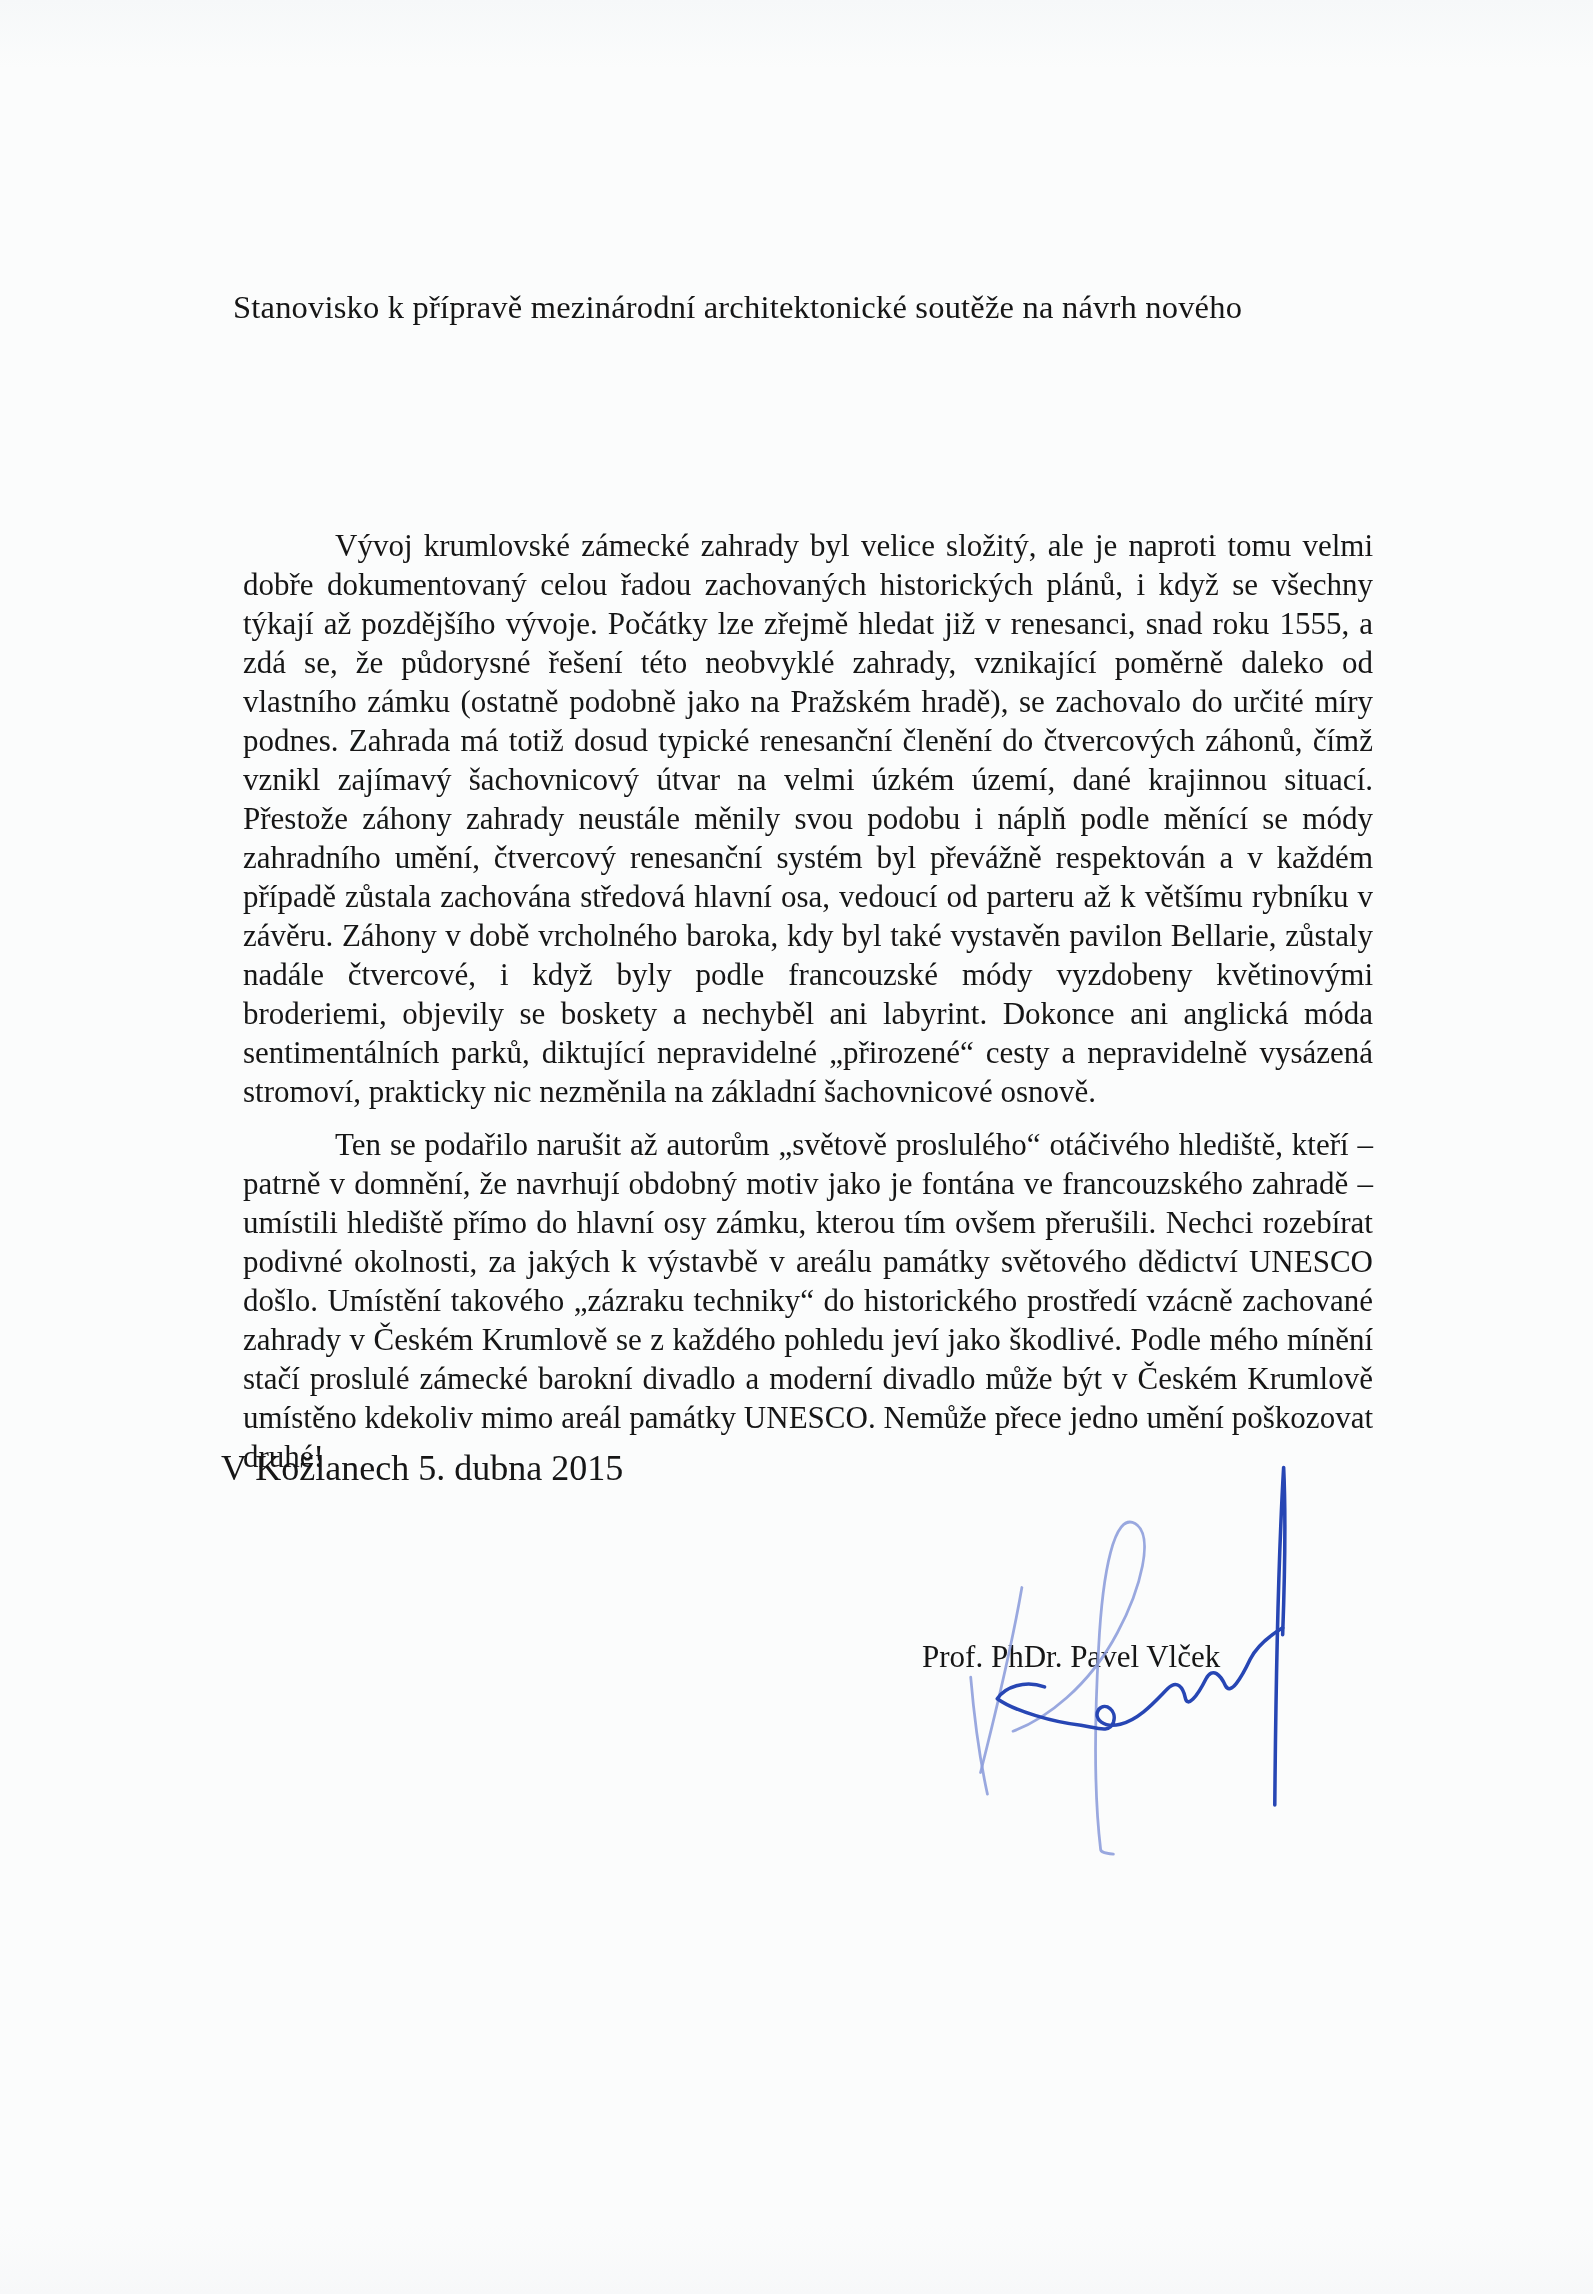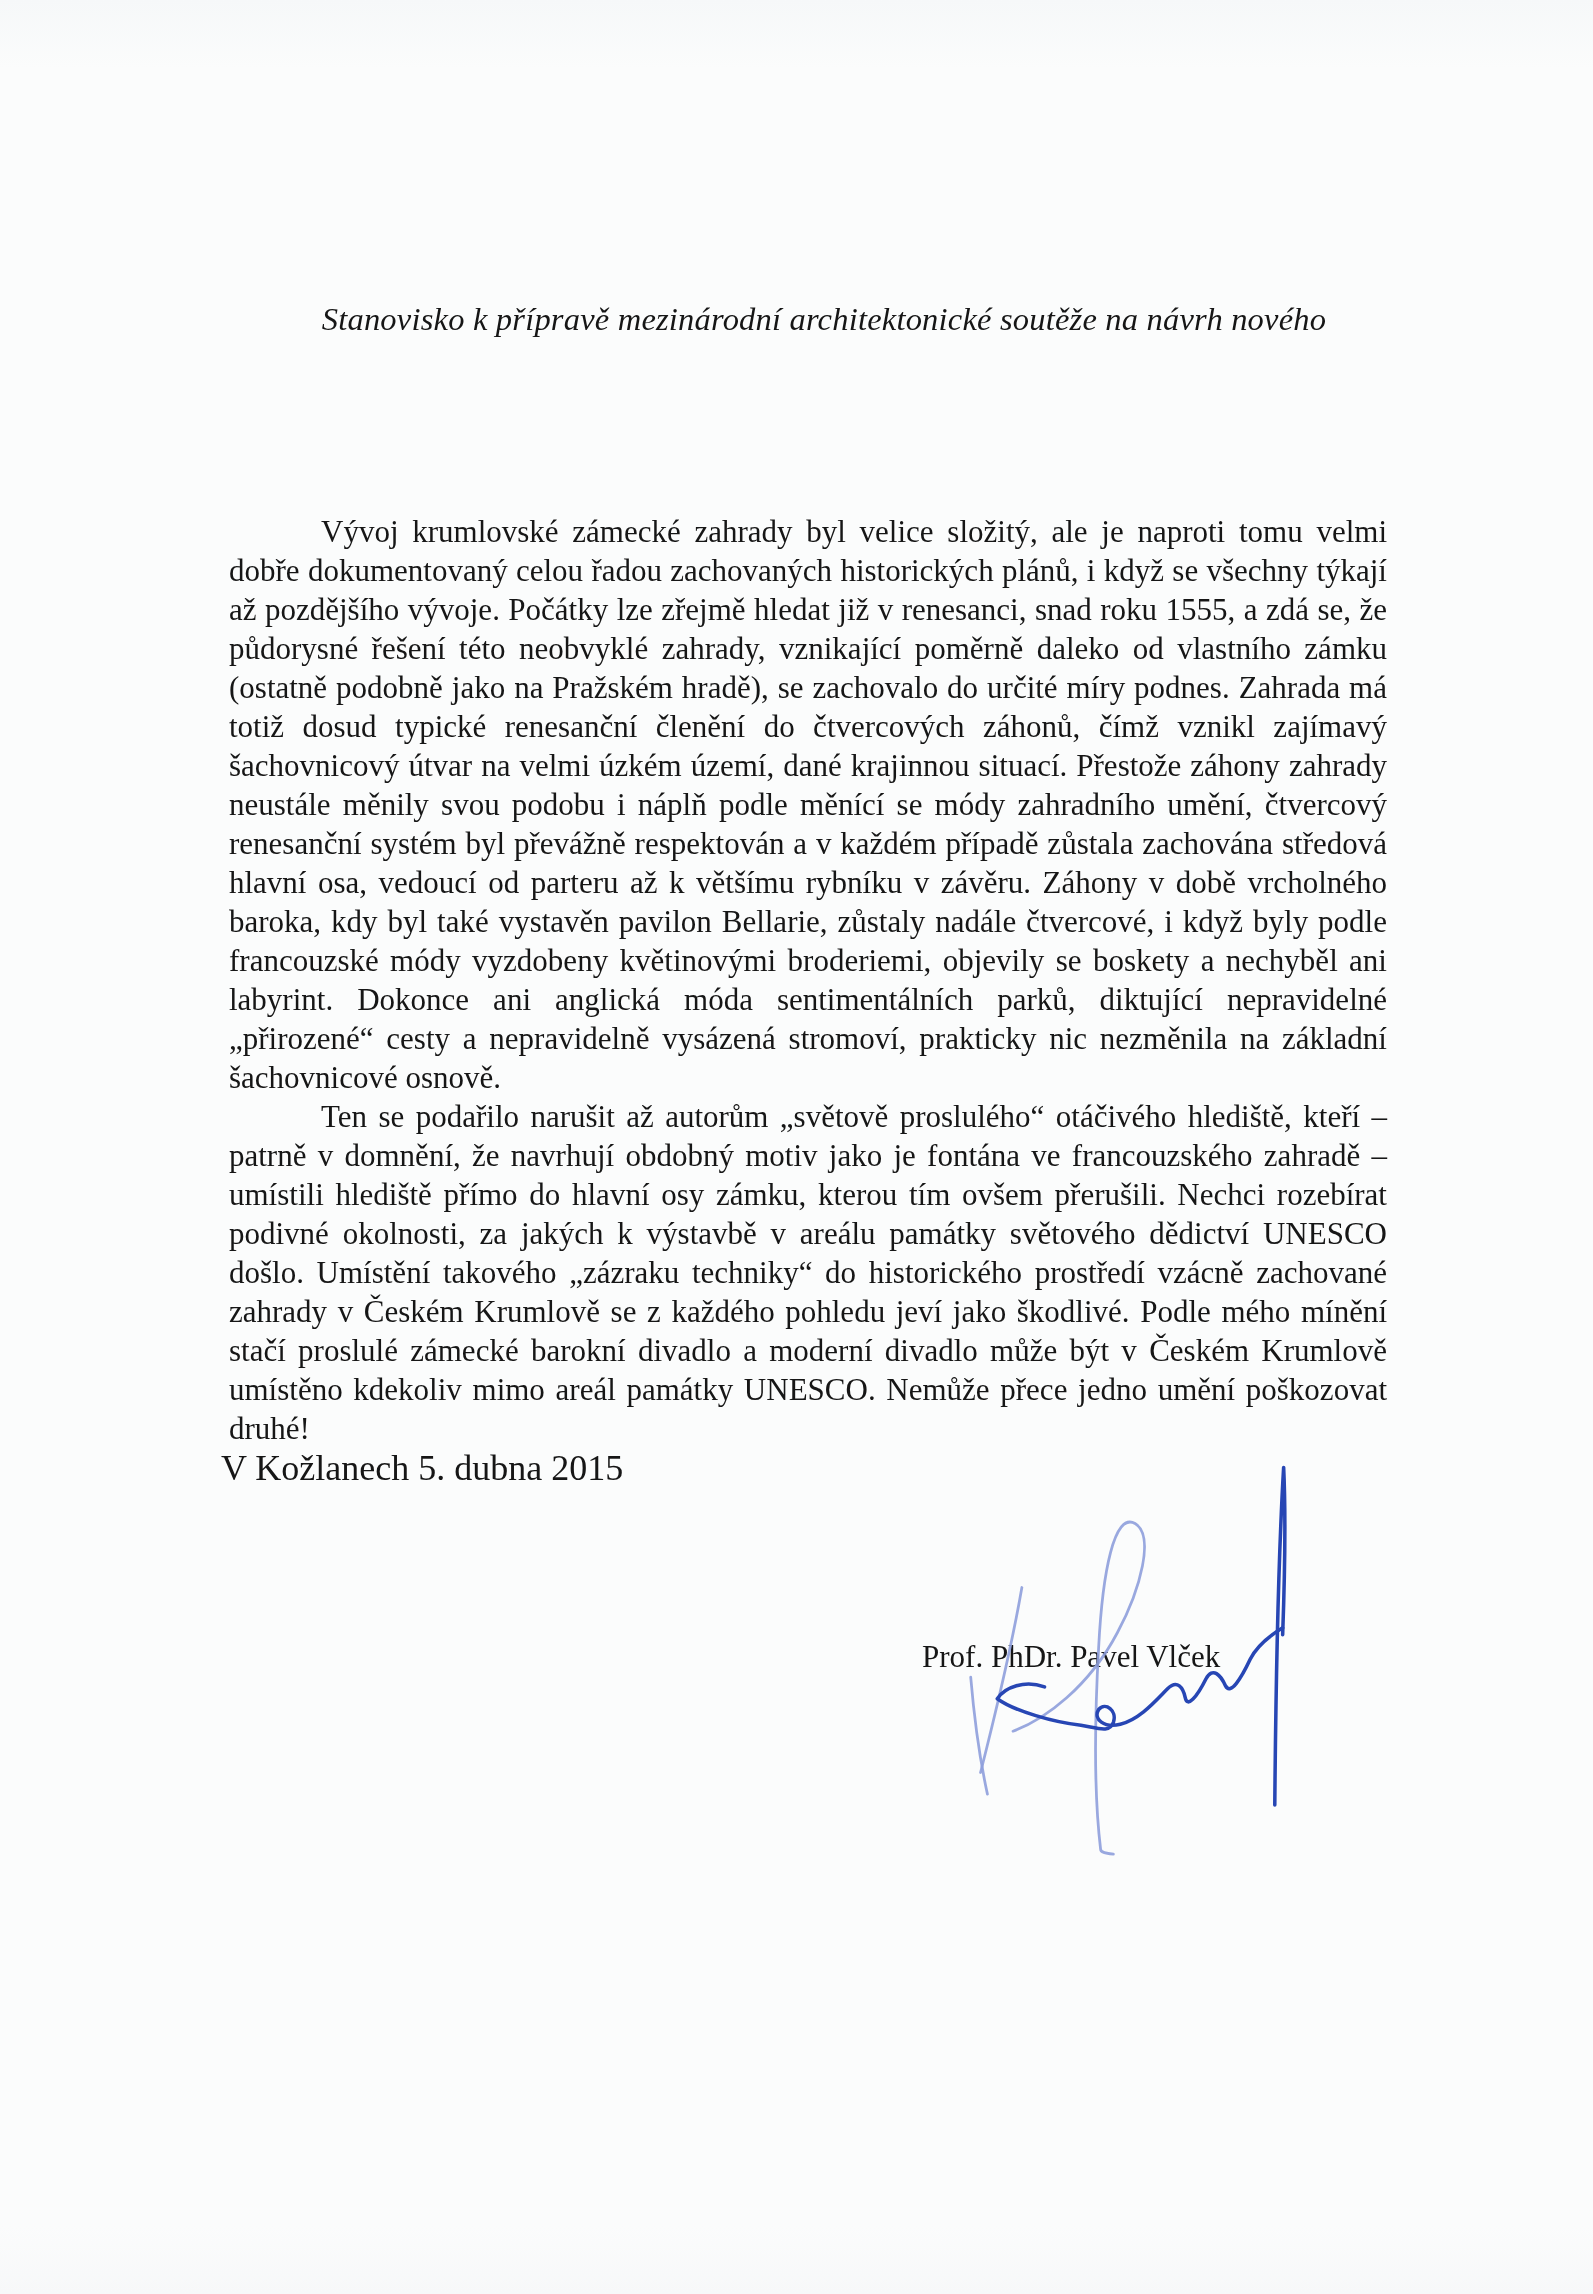--- a/index.html
+++ b/index.html
@@ -12,36 +12,35 @@
     overflow:hidden;
   }
   .page{
     position:absolute;inset:0;
     background:
       linear-gradient(180deg,#f6f8f9 0%,#fbfcfc 3%,#fbfcfc 97%,#f7f8f9 100%);
   }
   .title{
     position:absolute;
     left:229px;top:284px;width:1158px;
-    text-align:center;
+    text-align:left;
     font-size:32.5px;line-height:39px;
     font-weight:normal;
-    margin:16px;
+    margin:4px;
     letter-spacing:0.2px;
-    font-style:italic;
   }
   .title span{display:block;}
   .body-text{
     position:absolute;
     left:229px;top:512px;width:1158px;
     font-size:31px;line-height:39px;
     text-align:justify;
   }
   .body-text p{
-    margin:0;
+    margin:14px;
     text-indent:92px;
   }
   .dateline{
     position:absolute;
     left:221px;top:1447px;
     font-size:36px;
   }
   .signer{
     position:absolute;
     left:922px;top:1618px;

